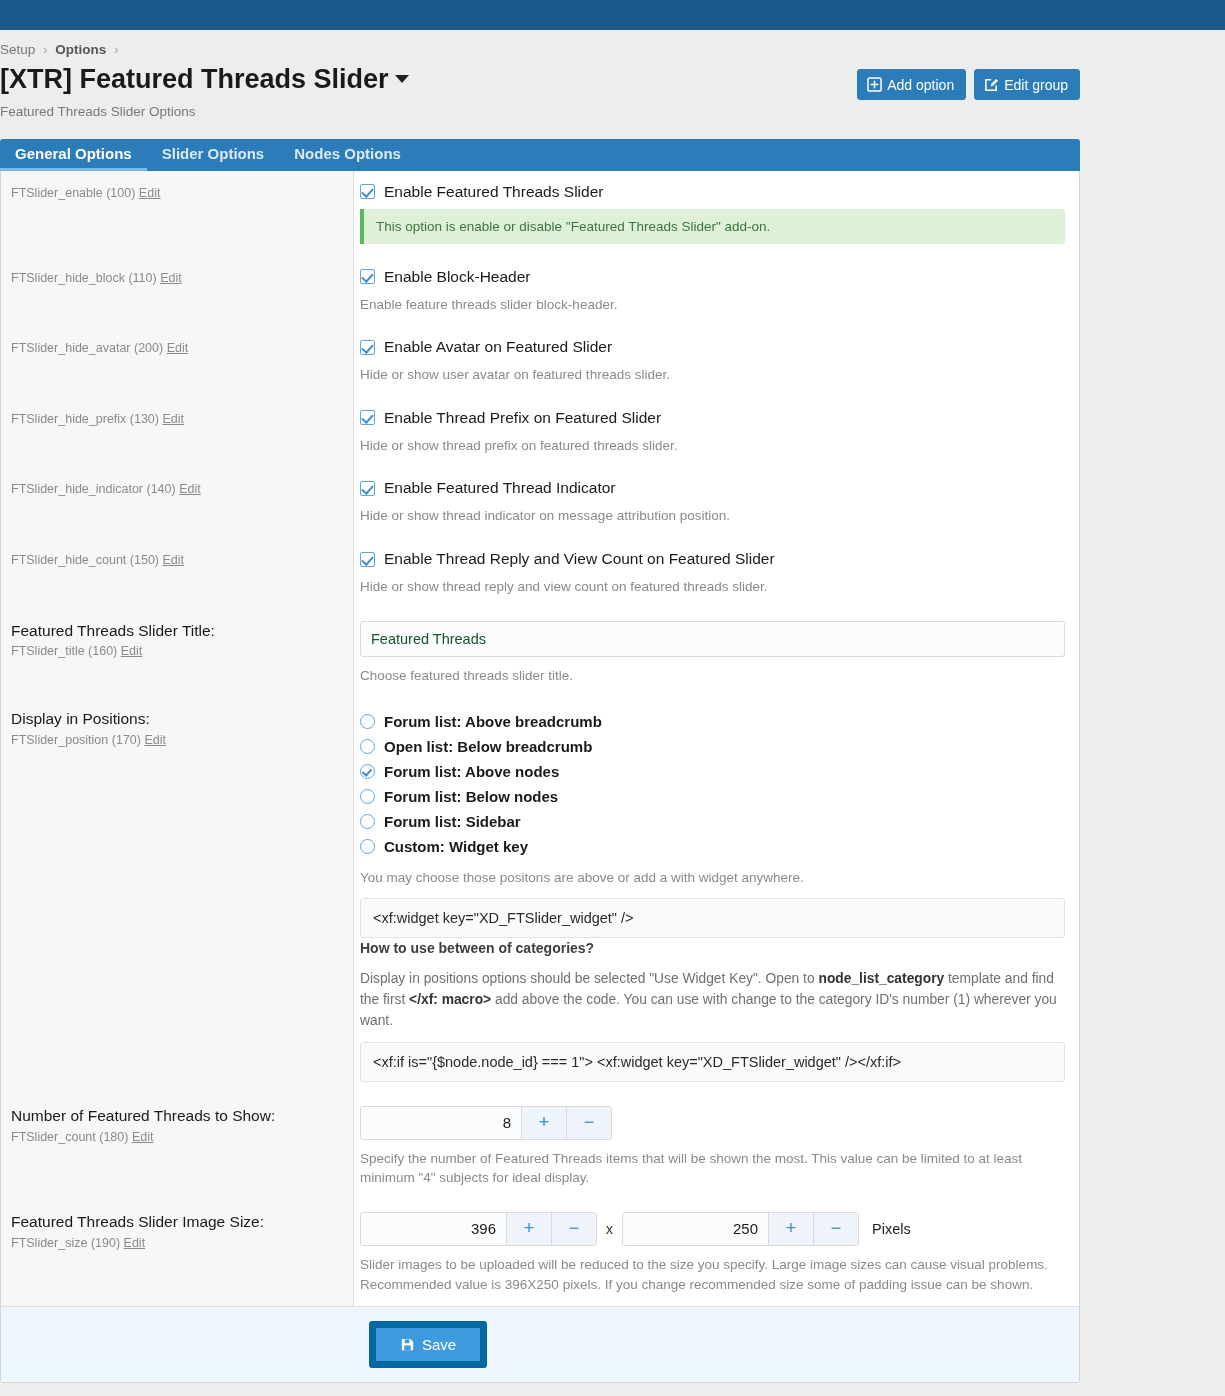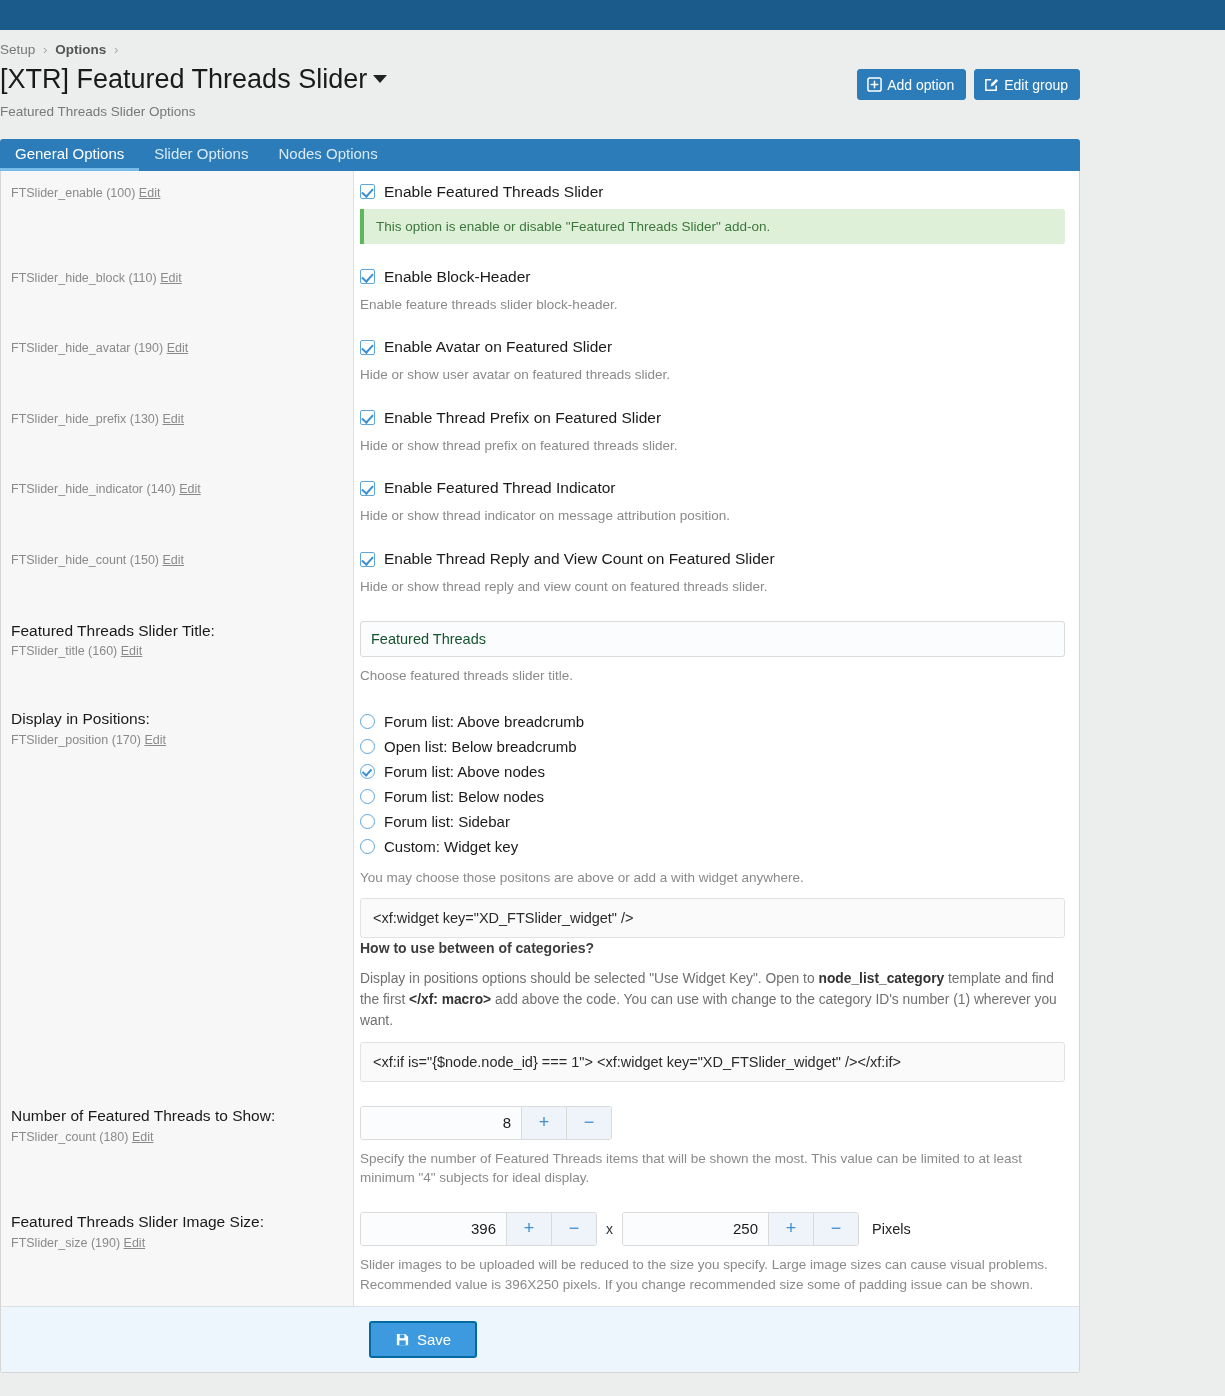--- a/index.html
+++ b/index.html
@@ -36,21 +36,21 @@
   .breadcrumb .sep { color: #aaa; margin: 0 4px; }
 
   .titlerow {
     display: flex;
     align-items: flex-start;
     justify-content: space-between;
     padding-top: 2px;
   }
   h1.page-title {
     font-size: 27px;
-    font-weight: normal;
+    font-weight: bold;
     margin: 0;
     padding: 0;
     line-height: 1.25;
     color: #1a1a1a;
   }
   .caret-down {
     display: inline-block;
     width: 0; height: 0;
     border-left: 7px solid transparent;
     border-right: 7px solid transparent;
@@ -92,20 +92,21 @@
     overflow: hidden;
   }
   .tab {
     color: #d9eaf6;
     font-size: 15px;
     padding: 0 15px;
     display: flex;
     align-items: center;
     cursor: pointer;
     border-bottom: 3px solid transparent;
+    font-weight: bold;
   }
   .tab.active {
     color: #ffffff;
     border-bottom: 3px solid #79bbe8;
   }
 
   .panel {
     background: #fff;
     border: 1px solid #d5d5d5;
     border-top: none;
@@ -195,20 +196,21 @@
     color: #14532d;
     font-family: "Liberation Sans", sans-serif;
   }
 
   .radiolist { display: block; }
   .radiorow {
     display: flex;
     align-items: center;
     gap: 9px;
     padding: 4px 0;
+    font-weight: bold;
   }
   .rdo {
     width: 15px; height: 15px;
     border: 1px solid #5ea6da;
     border-radius: 50%;
     background: #fff;
     flex: none;
     position: relative;
   }
   .rdo.sel::after {
@@ -282,21 +284,21 @@
   .xmark { font-size: 14px; color: #333; }
   .pixlabel { font-size: 14.5px; color: #222; margin-left: 4px; }
 
   .footer-bar {
     background: #eef6fd;
     border-top: 1px solid #e0e0e0;
     padding: 14px 0 14px 368px;
   }
   .btn-save {
     background: #3d9ade;
-    border: 2px solid #0369a1;
+    border: 7px solid #0369a1;
     color: #fff;
     font-size: 15px;
     border-radius: 3px;
     padding: 9px 24px;
     display: inline-flex;
     align-items: center;
     gap: 7px;
     cursor: pointer;
     line-height: 1;
   }
@@ -373,21 +375,21 @@
             <div class="checkrow">
               <span class="cbx"></span>
               <span class="check-label">Enable Block-Header</span>
             </div>
             <div class="desc">Enable feature threads slider block-header.</div>
           </div>
         </div>
 
         <div class="row">
           <div class="lcol">
-            <div class="lbl-sub"><span>FTSlider_hide_avatar (190)</span> <span class="edit">Edit</span></div>
+            <div class="lbl-sub"><span>FTSlider_hide_avatar (200)</span> <span class="edit">Edit</span></div>
           </div>
           <div class="rcol">
             <div class="checkrow">
               <span class="cbx"></span>
               <span class="check-label">Enable Avatar on Featured Slider</span>
             </div>
             <div class="desc">Hide or show user avatar on featured threads slider.</div>
           </div>
         </div>
 

